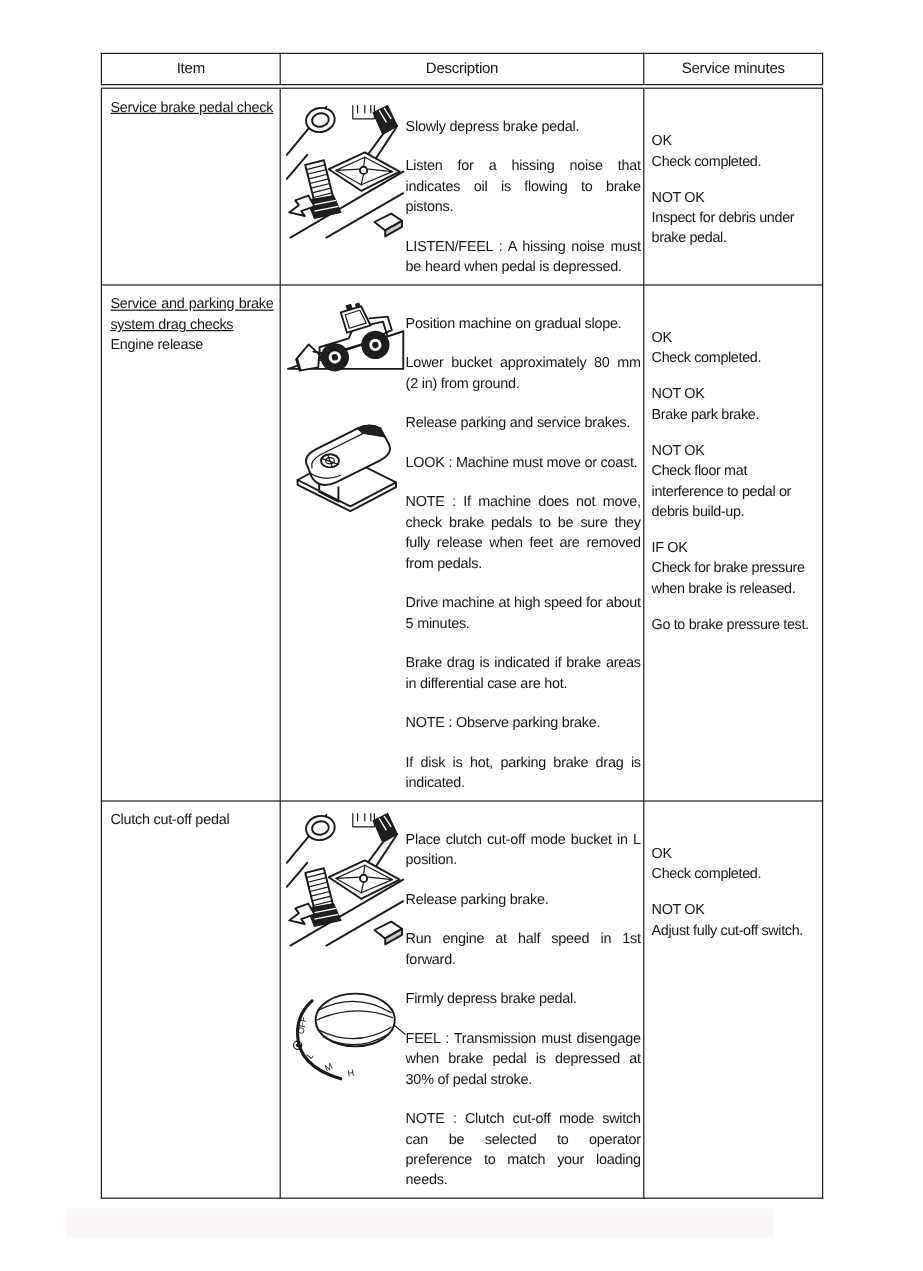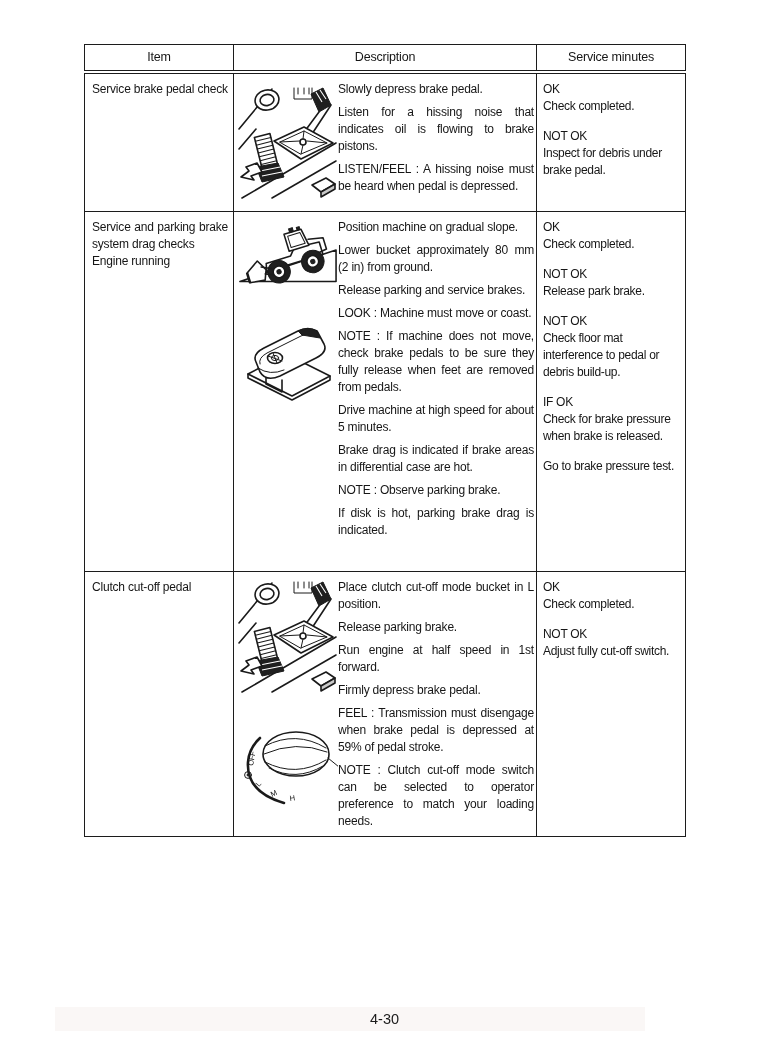--- a/index.html
+++ b/index.html
@@ -17,29 +17,29 @@
   }
   table.checks th, table.checks td{border:1.6px solid #1c1c1c;}
   table.checks thead th{
     height:20px;font-weight:normal;font-size:12.5px;
     border-bottom:4px double #1c1c1c;padding:2px 0 3px;
   }
   td{vertical-align:top;padding:0;}
   td.h1{height:137px;} td.h2{height:359px;} td.h3{height:258px;}
 
   .item-pad{padding:7px 5px 0 7px;}
-  .item-title{text-align:justify;}
+  .item-title{text-align:justify;text-decoration:underline;}
   .item-sub{text-align:left;}
 
   .desc-wrap{position:relative;width:100%;height:100%;}
   .desc-text{margin-left:104px;padding:7px 2px 0 0;}
-  .desc-text p{margin:0 0 6px 0;text-align:justify;}
+  .desc-text p{margin:16px 0 6px 0;text-align:justify;}
   .illus{position:absolute;}
 
-  .svc{padding:7px 4px 0 6px;letter-spacing:-0.3px;}
+  .svc{padding:7px 4px 0 6px;letter-spacing:-0.3px;margin-top:28px;}
   .sv-group{margin-bottom:13px;}
   .sv-group.gap-lg{margin-top:13px;}
 
   .footer-band{position:absolute;left:55px;top:1007px;width:590px;height:24px;background:#faf7f6;}
   .pageno{position:absolute;left:0;top:1011px;width:769px;text-align:center;font-size:14.5px;color:#1b1b1b;}
 
   svg .ln{fill:none;stroke:#1a1a1a;stroke-width:1.6;stroke-linejoin:round;stroke-linecap:round;}
   svg .thin{stroke-width:1;}
   svg .wht{stroke:#fff;stroke-width:1.1;}
   svg .blk{fill:#1f1f1f;stroke:#1a1a1a;stroke-width:1;}
@@ -127,21 +127,21 @@
               <div>Inspect for debris under brake pedal.</div>
             </div>
           </div>
         </td>
       </tr>
 
       <tr>
         <td class="h2">
           <div class="item-pad">
             <div class="item-title">Service and parking brake system drag checks</div>
-            <div class="item-sub">Engine running</div>
+            <div class="item-sub">Engine release</div>
           </div>
         </td>
         <td class="h2">
           <div class="desc-wrap">
             <svg class="illus" style="left:3px;top:7px" width="102" height="66" viewBox="0 0 104 66">
               <path class="ln" d="M3,63 L101,63 L101,31 Z"></path>
               <g transform="rotate(-17 52 42)">
                 <path class="ln fillw" d="M28,46 L88,46 L88,33 L62,31 L56,38 L30,38 Z"></path>
                 <path class="ln fillw" d="M56,15 L74,15 L77,33 L56,33 Z"></path>
                 <path class="ln thin" d="M59,18 L72,18 L74,30 L59,30 Z"></path>
@@ -183,21 +183,21 @@
           </div>
         </td>
         <td class="h2">
           <div class="svc">
             <div class="sv-group">
               <div>OK</div>
               <div>Check completed.</div>
             </div>
             <div class="sv-group">
               <div>NOT OK</div>
-              <div>Release park brake.</div>
+              <div>Brake park brake.</div>
             </div>
             <div class="sv-group">
               <div>NOT OK</div>
               <div>Check floor mat interference to pedal or debris build-up.</div>
             </div>
             <div class="sv-group">
               <div>IF OK</div>
               <div>Check for brake pressure when brake is released.</div>
             </div>
             <div class="sv-group gap-lg">
@@ -232,21 +232,21 @@
               <text transform="translate(15,48) rotate(-80)">OFF</text>
               <text transform="translate(21,69) rotate(-50)">L</text>
               <text transform="translate(34,79) rotate(-25)">M</text>
               <text transform="translate(52,83) rotate(-8)">H</text>
             </svg>
             <div class="desc-text">
               <p>Place clutch cut-off mode bucket in L position.</p>
               <p>Release parking brake.</p>
               <p>Run engine at half speed in 1st forward.</p>
               <p>Firmly depress brake pedal.</p>
-              <p>FEEL : Transmission must disengage when brake pedal is depressed at 59% of pedal stroke.</p>
+              <p>FEEL : Transmission must disengage when brake pedal is depressed at 30% of pedal stroke.</p>
               <p>NOTE : Clutch cut-off mode switch can be selected to operator preference to match your loading needs.</p>
             </div>
           </div>
         </td>
         <td class="h3">
           <div class="svc">
             <div class="sv-group">
               <div>OK</div>
               <div>Check completed.</div>
             </div>
@@ -255,14 +255,13 @@
               <div>Adjust fully cut-off switch.</div>
             </div>
           </div>
         </td>
       </tr>
 
     </tbody>
   </table>
 
   <div class="footer-band"></div>
-  <div class="pageno">4-30</div>
 </div>
 
 </body></html>

